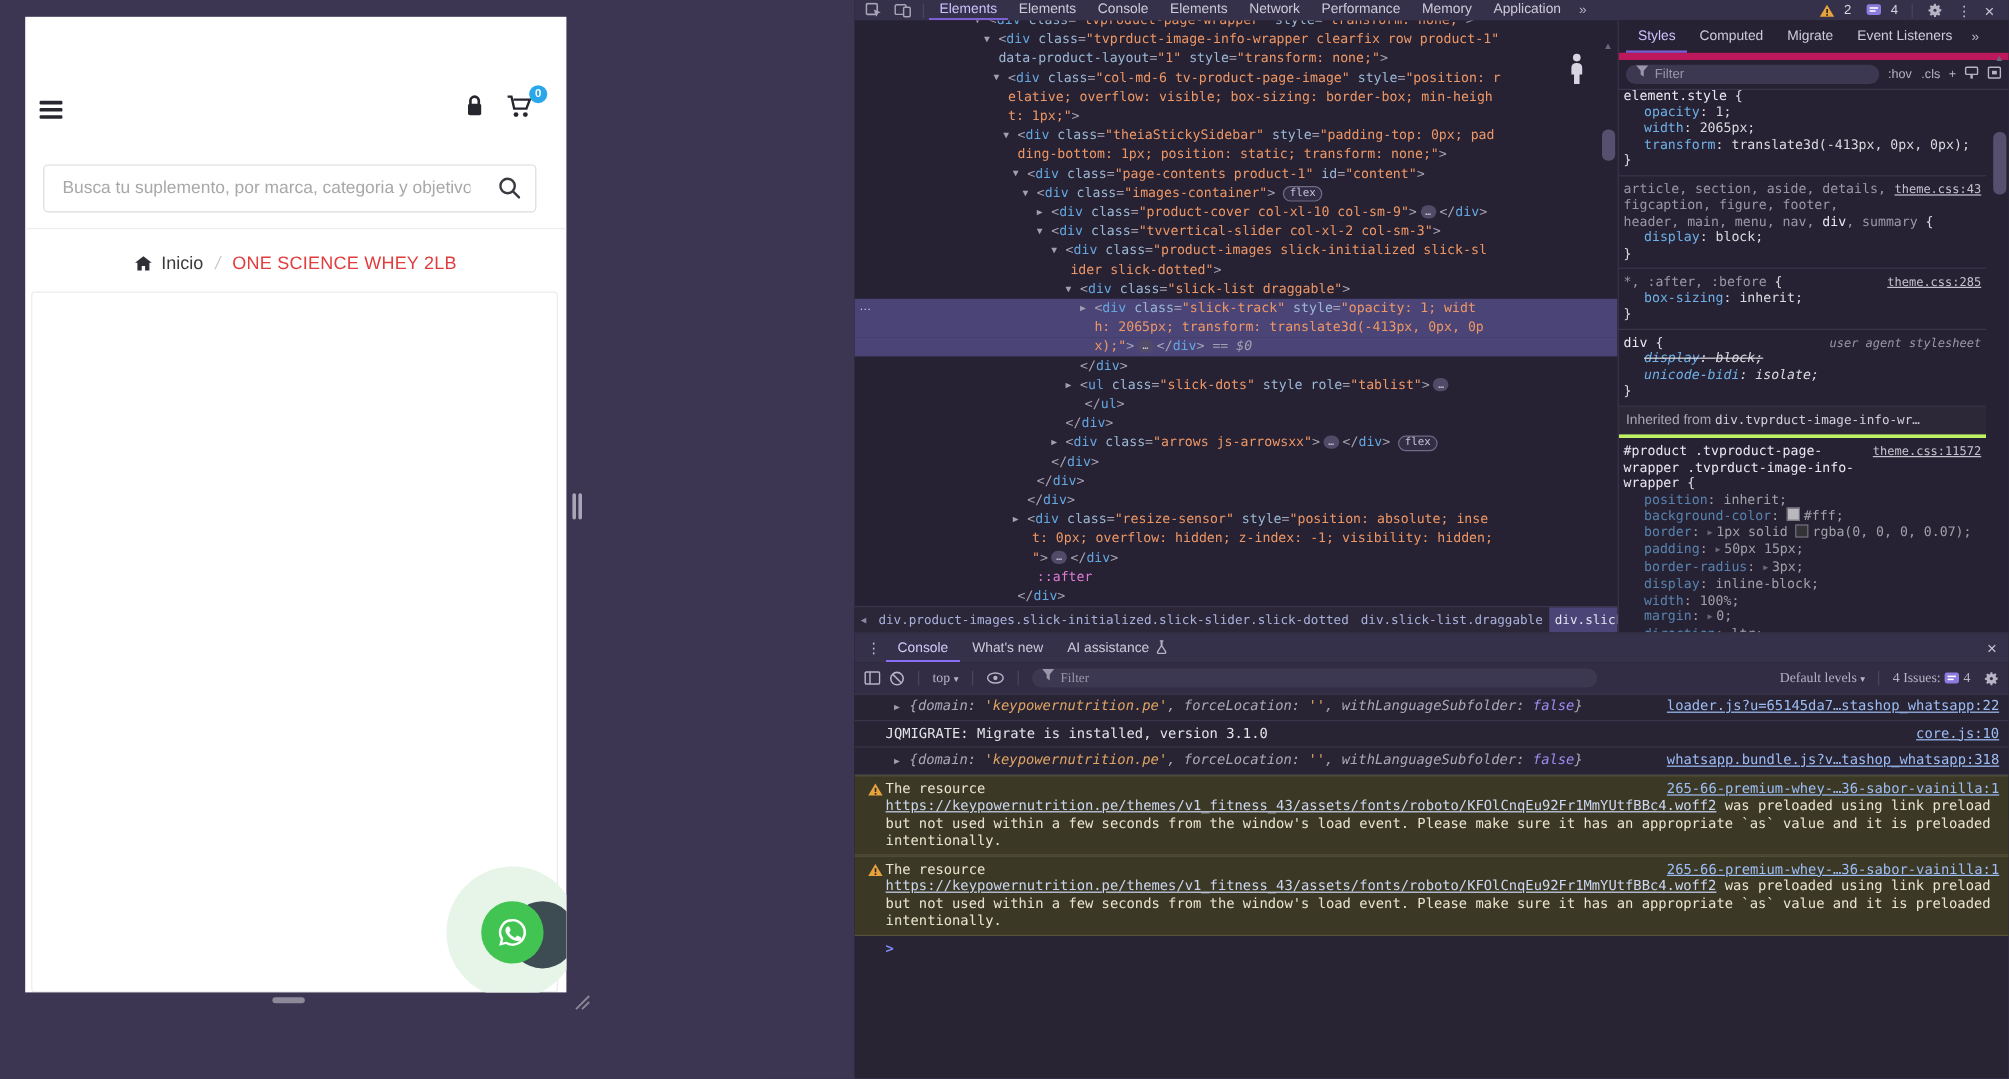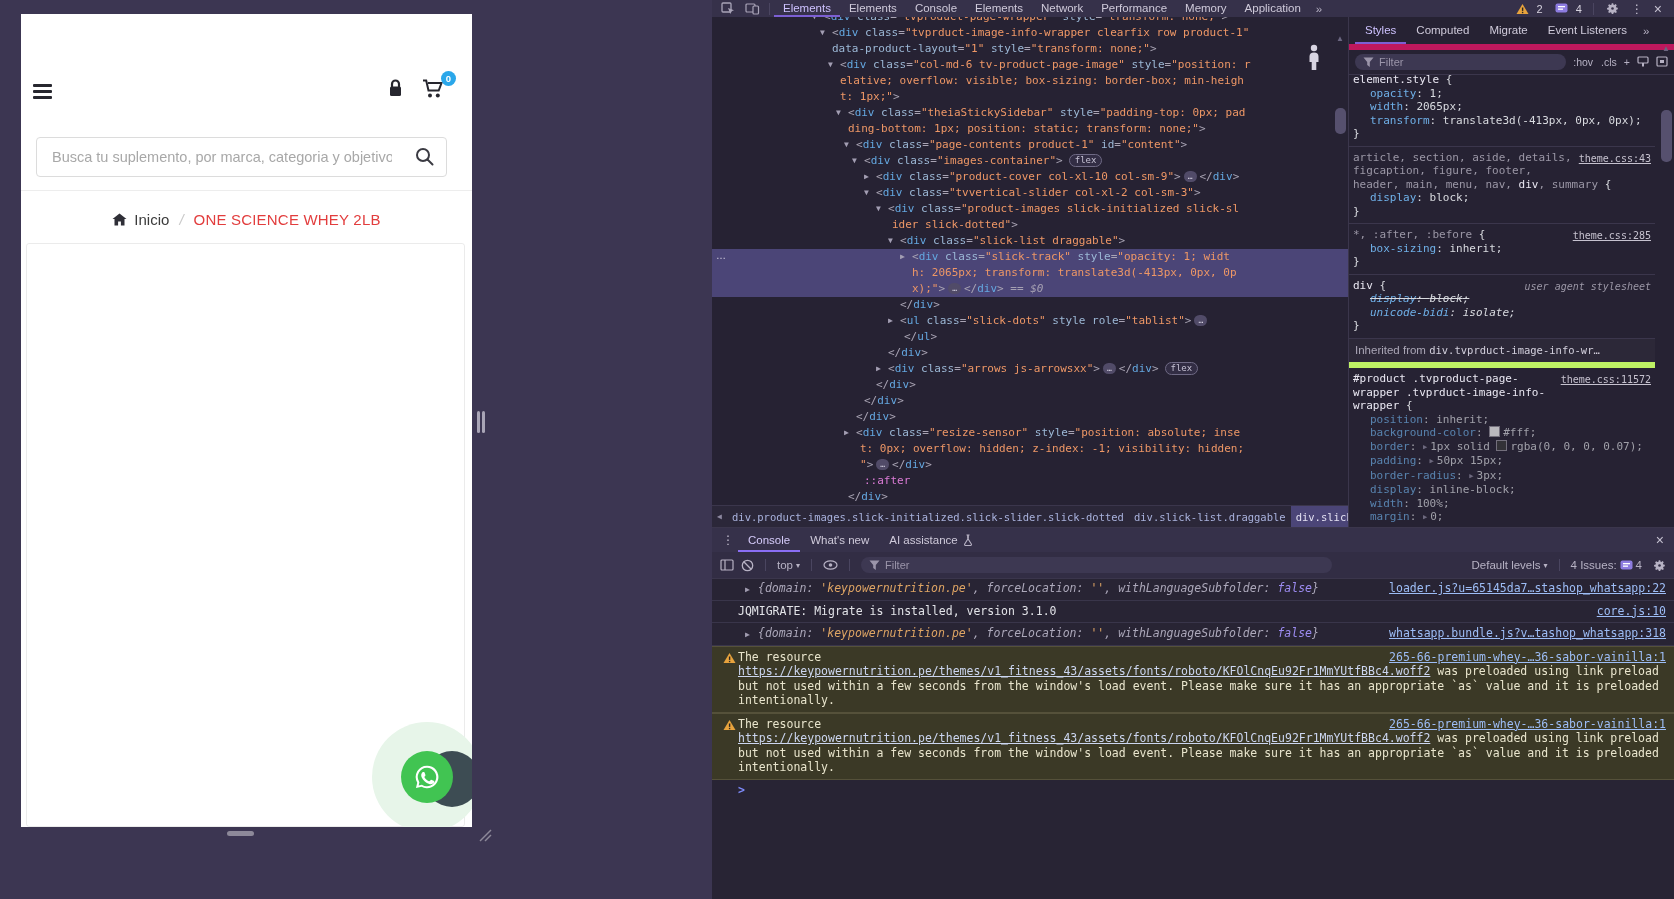--- a/index.html
+++ b/index.html
@@ -81,50 +81,50 @@
   .crumb-arrow{width:15px;text-align:center;color:#8d88a0;font-size:8px;flex:0 0 auto;cursor:pointer;}
 
   
   .styles{position:absolute;left:636px;top:17px;width:326px;height:510px;border-left:1px solid #3b364c;
           background:#262233;box-sizing:border-box;}
   .st-tabs{height:27px;display:flex;align-items:center;border-bottom:6px solid #be185d;padding-left:6px;}
   .sttab{padding:0 10px;line-height:26px;height:27px;cursor:pointer;white-space:nowrap;}
   .sttab.on{color:#cec2ff;box-shadow:inset 0 -2px 0 #7c5fd3;}
   .st-filter{height:24px;display:flex;align-items:center;padding:0 6px;border-bottom:1px solid #3b364c;gap:7px;}
   .pill{height:16px;background:#3d3852;border-radius:9px;color:#9b95aa;font-size:11px;line-height:16px;
-        padding:0 8px;display:flex;gap:5px;align-items:center;}
+        padding:0 8px;display:flex;gap:5px;align-items:flex-start;}
   .st-filter .pill{flex:1;}
   .st-btn{color:#b7b2c4;font-size:10.5px;cursor:pointer;white-space:nowrap;}
   .st-body{position:absolute;top:52px;left:0;width:306px;bottom:0;overflow:hidden;
            font-family:"DejaVu Sans Mono",monospace;font-size:11px;line-height:13.5px;color:#d9dbe0;}
   .rule{padding:4px 2px 5px 4px;border-bottom:1px solid #3b364c;}
   .src{float:right;color:#c6c2cf;text-decoration:underline;font-size:10px;margin:1px 2px 0 6px;cursor:pointer;}
   .src.ua{font-style:italic;color:#9b97a6;text-decoration:none;}
   .sel-g{color:#9b97a6;} .sel-w{color:#e9e7f2;} .sel-b{color:#d9dbe0;}
   .prop{padding-left:17px;cursor:pointer;}
   .pn{color:#6fb0e8;} .pv{color:#d9dbe0;}
   .rule.uait .prop{font-style:italic;}
   .rule.dimr .prop{opacity:.68;}
   .strike{text-decoration:line-through;}
   .swatch{display:inline-block;width:9px;height:9px;border:1px solid #98949f;margin:0 3px -1px 0;}
   .tri{color:#8d89a0;font-size:7px;margin-right:3px;vertical-align:1px;}
-  .inh{padding:5px 6px;border-bottom:6px solid #bef264;background:#2c2838;color:#aaa6b6;
+  .inh{padding:5px 6px;border-bottom:3px solid #bef264;background:#2c2838;color:#aaa6b6;
        font-family:"Liberation Sans",sans-serif;font-size:11.5px;}
   .inh .tgt{color:#d3d0dd;font-family:"DejaVu Sans Mono",monospace;font-size:10.5px;cursor:pointer;}
   .st-sb-arrow{position:absolute;left:950px;top:44px;color:#6b6680;font-size:8px;}
   .st-sb-thumb{position:absolute;left:949px;top:110px;width:11px;height:52px;background:#56506e;border-radius:5px;}
 
   
   .console{position:absolute;left:0;top:527px;width:962px;height:372px;background:#282434;border-top:1px solid #3b364c;
            box-sizing:border-box;}
   .c-tabs{height:24px;background:#36314a;display:flex;align-items:center;padding:0 6px;}
   .ctab{padding:0 10px;height:24px;line-height:23px;cursor:pointer;display:flex;align-items:center;gap:5px;white-space:nowrap;}
   .ctab.on{color:#d5cbfa;box-shadow:inset 0 -2px 0 #8a6ef5;}
   .c-toolbar{height:26px;background:#322d44;display:flex;align-items:center;padding:0 8px;gap:7px;
-             border-bottom:1px solid #3b364c;color:#b7b2c4;}
+             border-bottom:1px solid #3b364c;color:#b7b2c4;font-family:Liberation Serif, serif;}
   .c-toolbar .pill{width:455px;}
   .tool{display:flex;align-items:center;cursor:pointer;gap:3px;white-space:nowrap;}
   .caret{font-size:8px;color:#b7b2c4;}
   .c-spacer{flex:1;}
   .c-msgs{position:absolute;top:50px;left:0;right:0;bottom:0;overflow:hidden;
           font-family:"DejaVu Sans Mono",monospace;font-size:11.5px;line-height:14.5px;}
   .cmsg{position:relative;border-bottom:1px solid #39354a;padding:3px 8px 4px 26px;color:#e2e3e8;}
   .cmsg.obj{padding-left:46px;}
   .csrc{float:right;color:#9dbdf6;text-decoration:underline;margin-left:12px;font-style:normal;cursor:pointer;}
   .exp{position:absolute;left:33px;top:5px;color:#a19cb0;font-size:8px;cursor:pointer;}

